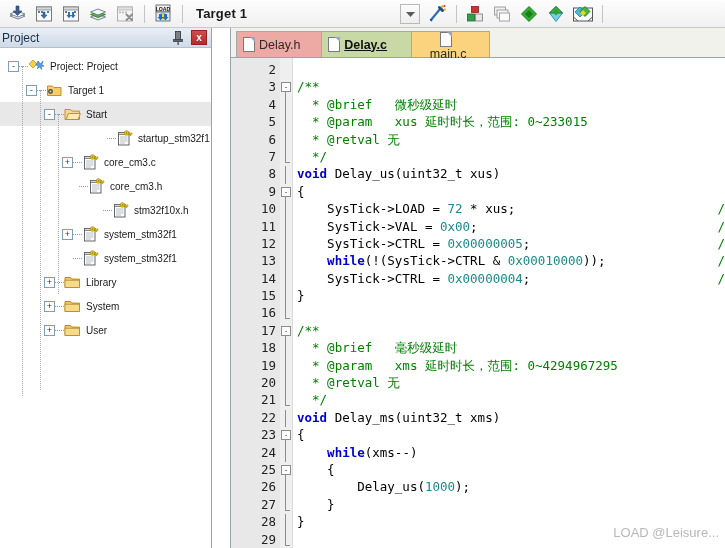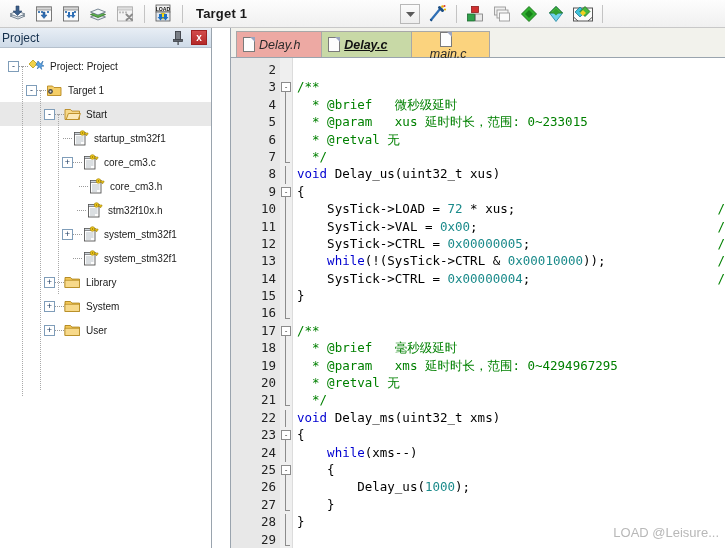--- a/index.html
+++ b/index.html
@@ -73,21 +73,21 @@
   
   .ic { width: 17px; height: 16px; flex: 0 0 auto; position: relative; display: inline-block; }
 
   
   .editor-area {
     position: absolute; left: 231px; top: 28px; width: 494px; height: 520px;
     background: #f0f0e8;
   }
   .tabbar {
     position: relative; height: 30px; width: 100%;
-    background: #f2f2ec; border-bottom: 1px solid #9aa4ae; font-style: italic;
+    background: #f2f2ec; border-bottom: 1px solid #9aa4ae;
   }
   .tab {
     position: absolute; top: 3px; height: 26px;
     display: flex; align-items: center; padding: 0 10px 0 6px;
     border: 1px solid #a8a8a8; border-bottom: none;
     font-size: 12.5px; cursor: pointer; white-space: nowrap;
     border-radius: 0;
   }
   .tab .tab-label { margin-left: 4px; color: #2a2a2a; }
   .tab.active .tab-label { font-weight: bold; color: #111; text-decoration: underline; }
@@ -129,21 +129,21 @@
     font-family: "Liberation Sans", sans-serif;
   }
   .fbar { position: absolute; left: 54px; width: 0; border-left: 1px solid #8c8c8c; }
   .fend { position: absolute; left: 54px; width: 5px; border-bottom: 1px solid #8c8c8c; height: 0; }
   .ctext {
     position: absolute; left: 66px; top: 0;
     font-family: "DejaVu Sans Mono", "Liberation Mono", monospace;
     font-size: 12.5px; color: #000; white-space: pre;
   }
   .cm { color: #008000; }
-  .kw { color: #0000d0; font-weight: normal; }
+  .kw { color: #0000d0; font-weight: bold; }
   .num { color: #1a8a8a; }
   .tail-cm {
     position: absolute; right: 0; top: 0; color: #008000;
     font-family: "DejaVu Sans Mono", "Liberation Mono", monospace; font-size: 12.5px;
   }
   .watermark {
     position: absolute; right: 6px; bottom: 8px;
     color: #b8b8b8; font-size: 13px; font-family: "Liberation Sans", sans-serif;
     pointer-events: none;
   }
@@ -337,21 +337,21 @@
         </div>
         <div class="node sel" style="padding-left:44px">
           <span class="expander">-</span>
           <span class="dots"></span>
           <span class="ic"><svg width="17" height="16" viewBox="0 0 17 16">
               <path d="M1 3.5 h5.5 l1.4 1.6 h7.6 v8.4 h-14.5 Z" fill="#f7d98a" stroke="#b8891f" stroke-width="0.9"></path>
               <path d="M2.2 13.5 l2.2 -6 h12 l-2.2 6 Z" fill="#fbe9b8" stroke="#b8891f" stroke-width="0.9"></path>
             </svg></span>
           <span class="node-label">Start</span>
         </div>
-        <div class="node" style="padding-left:52px">
+        <div class="node" style="padding-left:96px">
           <span class="expander hidden"></span>
           <span class="dots"></span>
           <span class="ic"><svg width="17" height="16" viewBox="0 0 17 16">
               <rect x="2.5" y="2.5" width="10.5" height="12.5" fill="#fdfdfd" stroke="#555" stroke-width="0.9"></rect>
               <rect x="2.5" y="2.5" width="10.5" height="2.2" fill="#d0d6dc" stroke="#555" stroke-width="0.6"></rect>
               <g stroke="#9aa4ae" stroke-width="0.7">
                 <path d="M4 7 h7.5"></path>
                 <path d="M4 9 h7.5"></path>
                 <path d="M4 11 h7.5"></path>
                 <path d="M4 13 h5"></path>
@@ -397,21 +397,21 @@
                 <path d="M4 13 h5"></path>
               </g>
               <g>
                 <circle cx="10.5" cy="3" r="2.3" fill="#f2cc1e" stroke="#a8860a" stroke-width="0.7"></circle>
                 <circle cx="10.5" cy="3" r="0.8" fill="#8a6c00"></circle>
                 <path d="M12.5 3 h3.5 v1.3 h-1 v1.2 h-1 v-1.2 h-1.5 Z" fill="#f2cc1e" stroke="#a8860a" stroke-width="0.6"></path>
               </g>
             </svg></span>
           <span class="node-label">core_cm3.h</span>
         </div>
-        <div class="node" style="padding-left:66px">
+        <div class="node" style="padding-left:92px">
           <span class="expander hidden"></span>
           <span class="dots"></span>
           <span class="ic"><svg width="17" height="16" viewBox="0 0 17 16">
               <rect x="2.5" y="2.5" width="10.5" height="12.5" fill="#fdfdfd" stroke="#555" stroke-width="0.9"></rect>
               <rect x="2.5" y="2.5" width="10.5" height="2.2" fill="#d0d6dc" stroke="#555" stroke-width="0.6"></rect>
               <g stroke="#9aa4ae" stroke-width="0.7">
                 <path d="M4 7 h7.5"></path>
                 <path d="M4 9 h7.5"></path>
                 <path d="M4 11 h7.5"></path>
                 <path d="M4 13 h5"></path>

